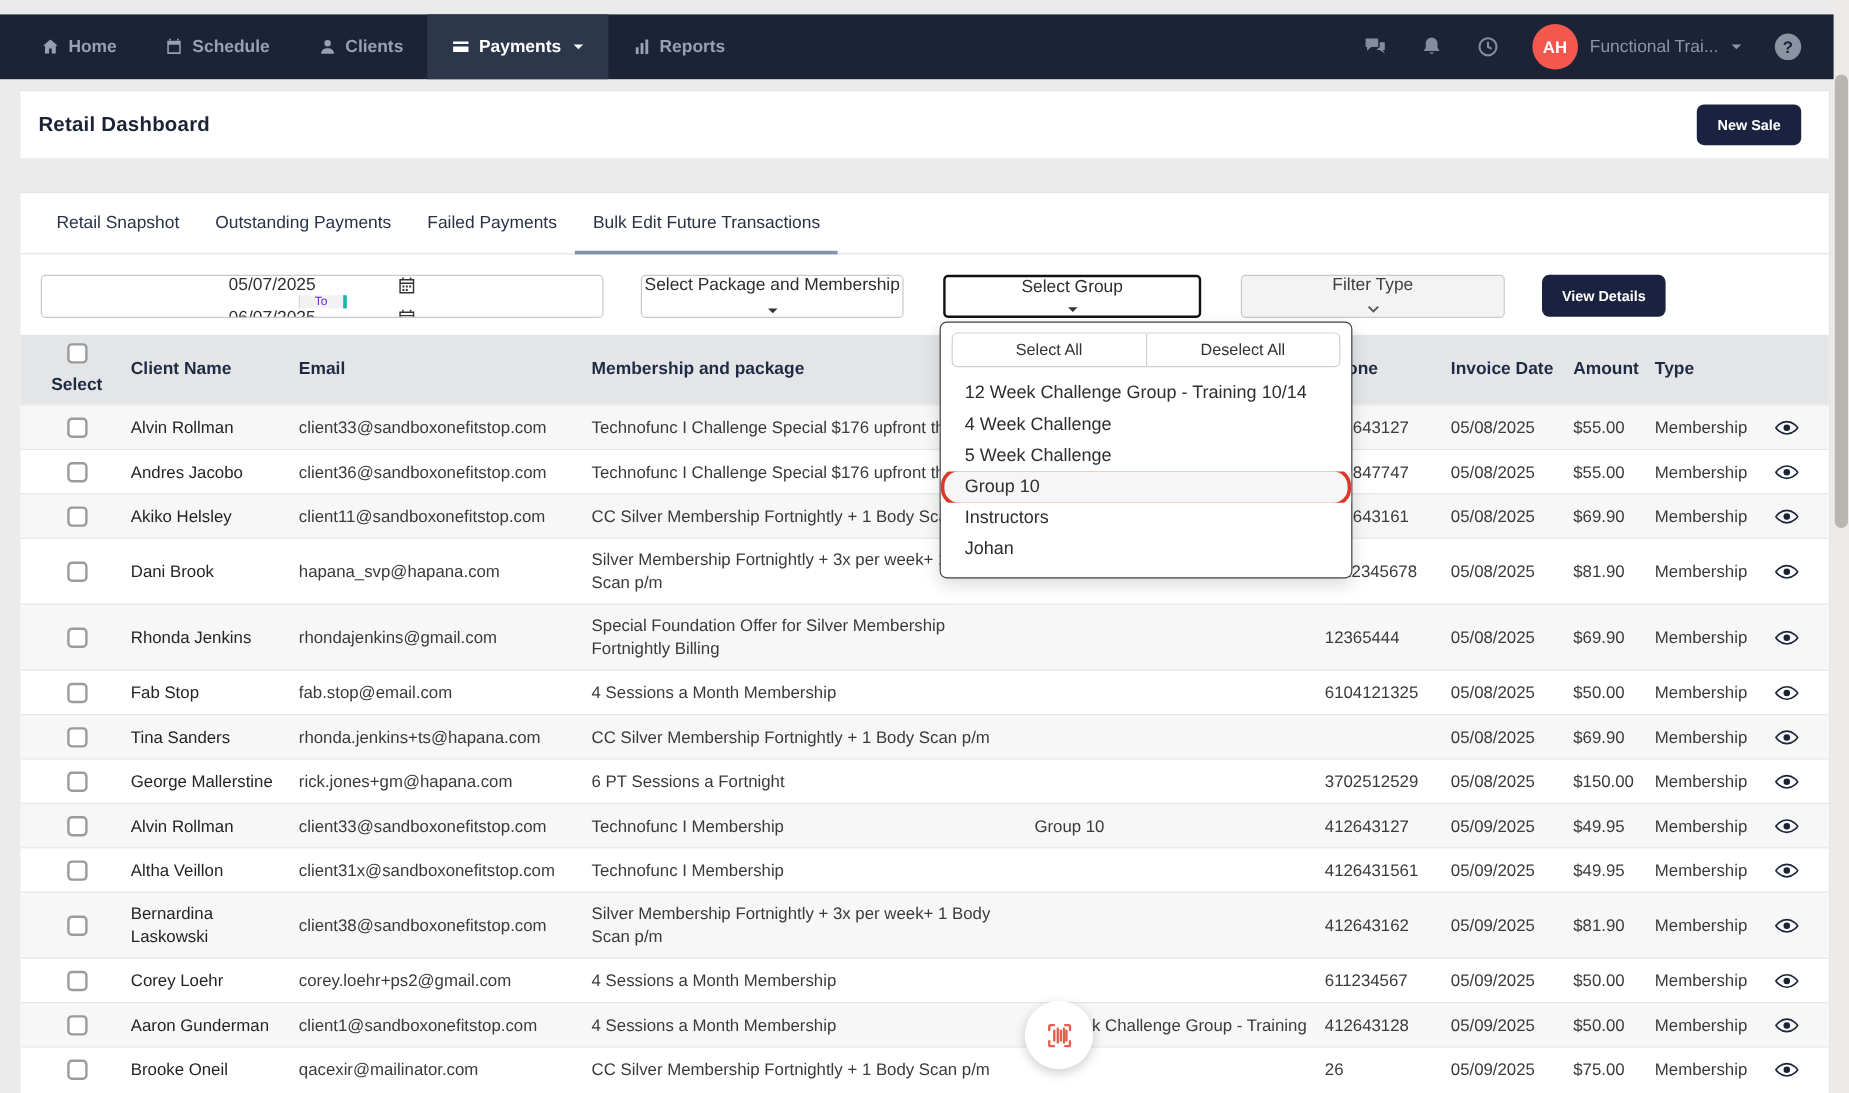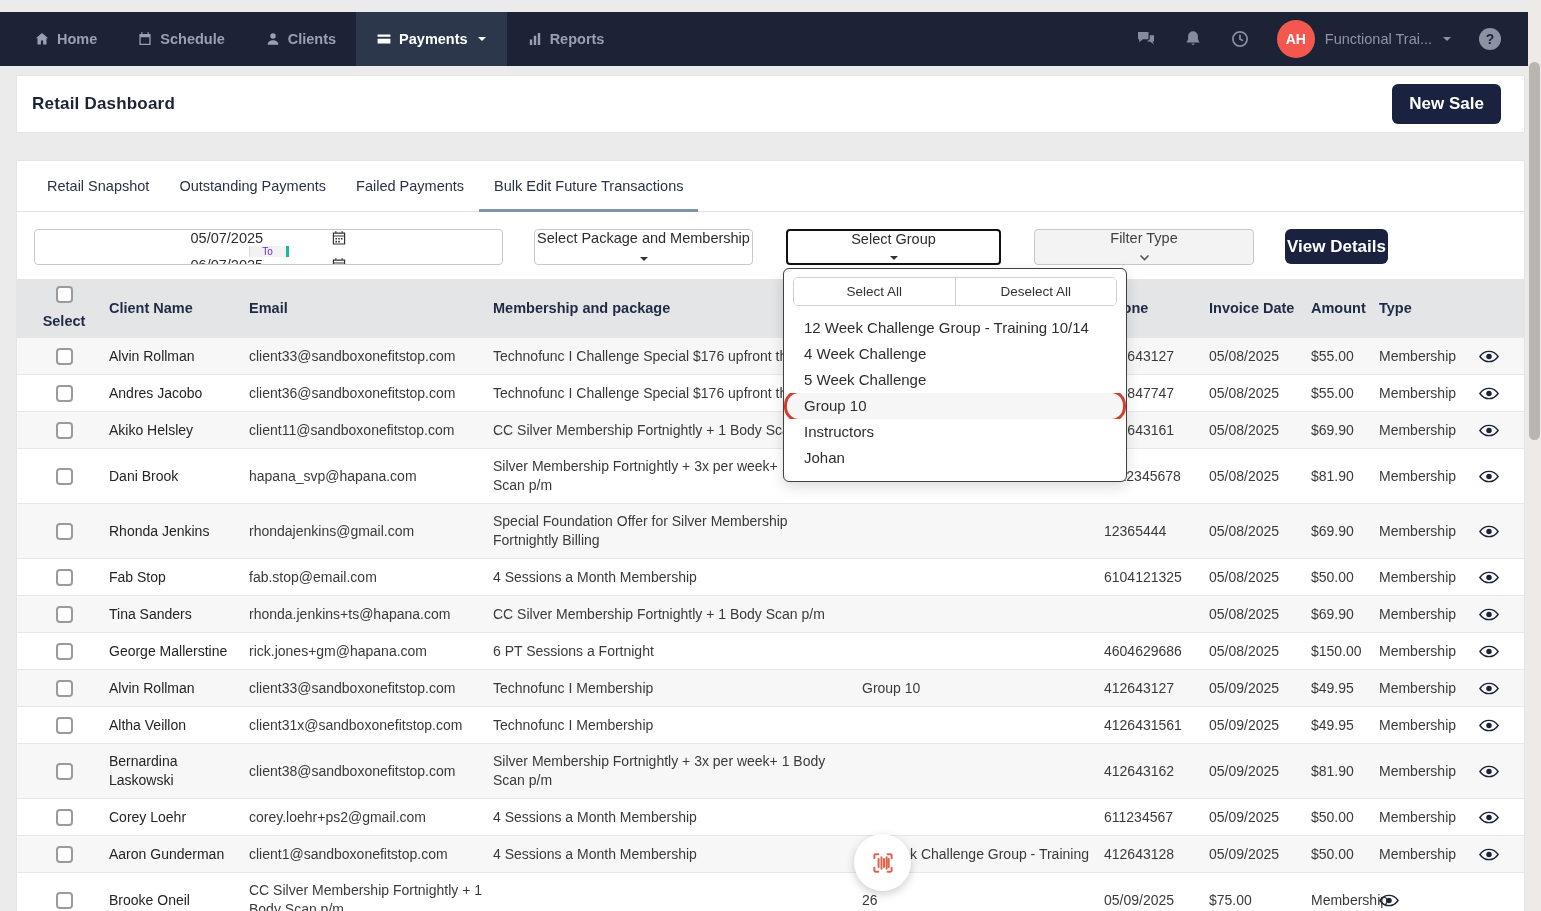--- a/index.html
+++ b/index.html
@@ -44,21 +44,21 @@
   
   .header-card {
     position:absolute; left:16px; top:75px; width:1509px; height:58px;
     background:#fff; border:1px solid #e5e5e5;
     display:flex; align-items:center; justify-content:space-between;
     padding:0 23px 0 15px;
   }
   .page-title { font-size:17px; font-weight:bold; color:#1c2336; letter-spacing:.2px; }
   .btn-navy {
     background:#1b2240; color:#fff; border:none; border-radius:6px;
-    font-family:inherit; font-size:17px; font-weight:bold;
+    font-family:inherit; font-size:12px; font-weight:bold;
     padding:10px 17px; cursor:pointer;
   }
 
   
   .main-card {
     position:absolute; left:16px; top:160px; width:1509px; height:760px;
     background:#fff; border:1px solid #e5e5e5; overflow:hidden;
   }
   .tabs { height:51px; display:flex; padding-left:15px; border-bottom:1px solid #e3e3e3; }
   .tab {
@@ -460,21 +460,21 @@
         </div>
       </div>
       <div class="t-row">
         <div class="sel-cell">
           <span class="cb"></span>
         </div>
         <div class="c-name">George Mallerstine</div>
         <div class="c-email">rick.jones+gm@hapana.com</div>
         <div class="c-mem">6 PT Sessions a Fortnight</div>
         <div class="c-group"></div>
-        <div class="c-phone">4604629686</div>
+        <div class="c-phone">3702512529</div>
         <div class="c-date">05/08/2025</div>
         <div class="c-amt">$150.00</div>
         <div class="c-type">Membership</div>
         <div class="eye-cell">
           <span class="eye">
             <svg viewBox="0 0 22 14">
               <path d="M1 7s3.8-5.7 10-5.7S21 7 21 7s-3.8 5.7-10 5.7S1 7 1 7z" fill="none" stroke="#1b2336" stroke-width="1.5"></path>
               <circle cx="11" cy="7" r="3" fill="#1b2336"></circle>
             </svg>
           </span>
@@ -583,20 +583,21 @@
               <circle cx="11" cy="7" r="3" fill="#1b2336"></circle>
             </svg>
           </span>
         </div>
       </div>
       <div class="t-row">
         <div class="sel-cell">
           <span class="cb"></span>
         </div>
         <div class="c-name">Brooke Oneil</div>
+        <div class="c-email">qacexir@mailinator.com</div>
         <div class="c-mem">CC Silver Membership Fortnightly + 1 Body Scan p/m</div>
         <div class="c-group"></div>
         <div class="c-phone">26</div>
         <div class="c-date">05/09/2025</div>
         <div class="c-amt">$75.00</div>
         <div class="c-type">Membership</div>
         <div class="eye-cell">
           <span class="eye">
             <svg viewBox="0 0 22 14">
               <path d="M1 7s3.8-5.7 10-5.7S21 7 21 7s-3.8 5.7-10 5.7S1 7 1 7z" fill="none" stroke="#1b2336" stroke-width="1.5"></path>

